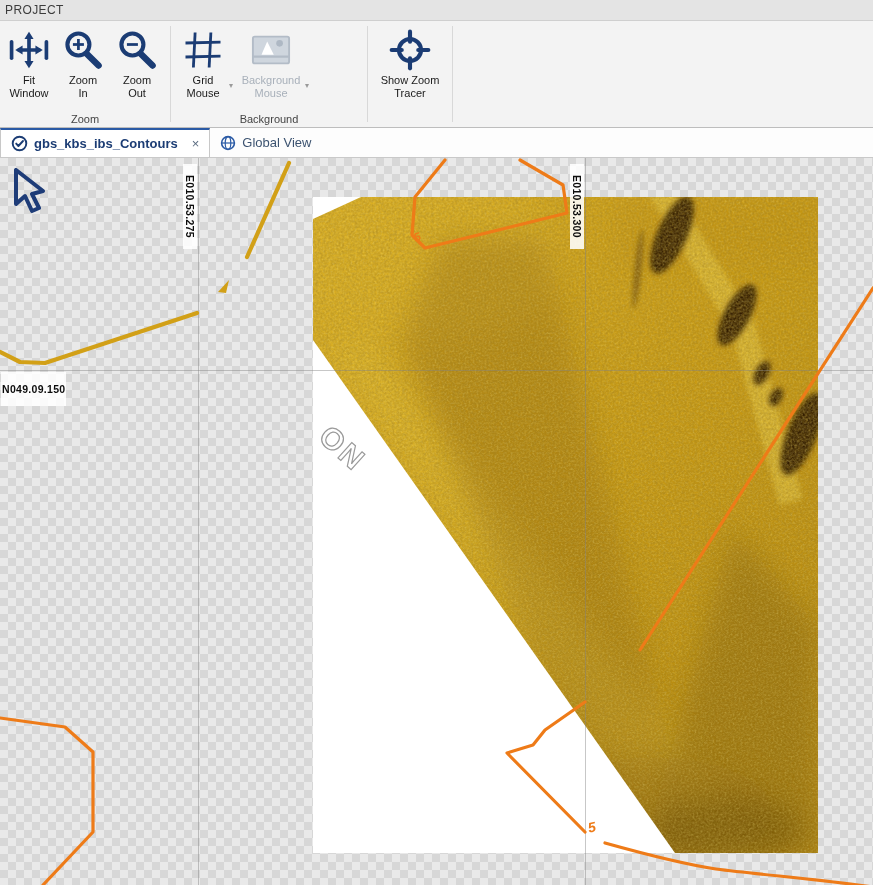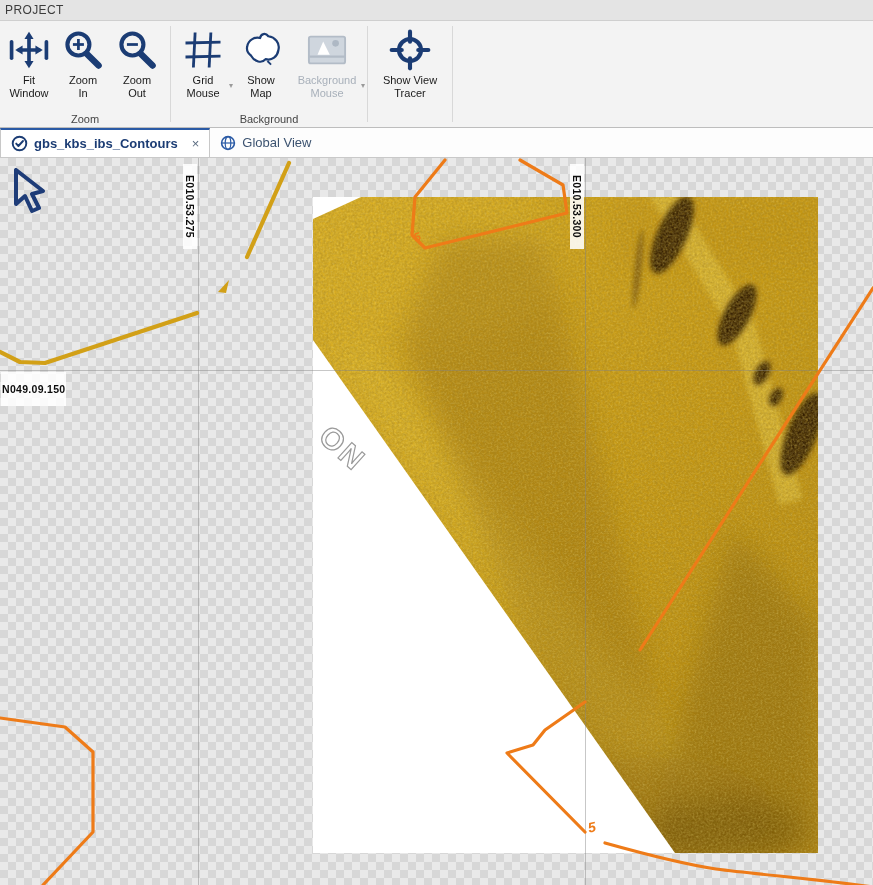--- a/index.html
+++ b/index.html
@@ -131,33 +131,20 @@
                   <line x1="4" y1="32" x2="44" y2="31"></line>
               </g>
             </svg>
           </div>
           <div class="rlabel">
               <div>Grid</div>
               <div>Mouse</div>
             </div>
           <div class="chev">▾</div>
         </div>
-        <div class="rbtn" style="width:56px">
-          <div class="ricon">
-            <svg width="46" height="44" viewBox="0 0 48 48">
-              <path d="M9,20 C10,13 18,9 23,11 C24,6 29,5 32,9 C39,10 45,16 43,24
-                       C42,31 36,36 29,34 C25,39 17,37 13,30 C9,27 8,24 9,20 Z" fill="#ffffff" stroke="#1b3c74" stroke-width="2.4" stroke-linejoin="round"></path>
-              <path d="M31,36 l4,4" stroke="#1b3c74" stroke-width="2" fill="none"></path>
-            </svg>
-          </div>
-          <div class="rlabel">
-              <div>Show</div>
-              <div>Map</div>
-            </div>
-        </div>
         <div class="rbtn disabled" style="width:76px">
           <div class="ricon">
             <svg width="46" height="40" viewBox="0 0 48 42">
               <rect x="5" y="7" width="38" height="28" rx="2" fill="#cfd6de" stroke="#b3bcc7" stroke-width="2"></rect>
               <path d="M20,12 L27,26 H14 Z" fill="#ffffff"></path>
               <circle cx="33" cy="14" r="3.5" fill="#aeb8c4"></circle>
               <path d="M5,28 H43" stroke="#b3bcc7" stroke-width="2.5"></path>
             </svg>
           </div>
           <div class="rlabel">
@@ -180,21 +167,21 @@
               <circle cx="24" cy="24" r="12" fill="none" stroke="#1b3c74" stroke-width="4.5"></circle>
               <g stroke="#1b3c74" stroke-width="4.5" stroke-linecap="round">
                 <line x1="24" y1="4" x2="24" y2="15"></line>
                   <line x1="24" y1="33" x2="24" y2="44"></line>
                 <line x1="4" y1="24" x2="15" y2="24"></line>
                   <line x1="33" y1="24" x2="44" y2="24"></line>
               </g>
             </svg>
           </div>
           <div class="rlabel">
-              <div>Show View</div>
+              <div>Show Zoom</div>
               <div>Tracer</div>
             </div>
         </div>
       </div>
     </div>
 
     <div class="rdivider"></div>
   </div>
 
   <div class="tabstrip">

